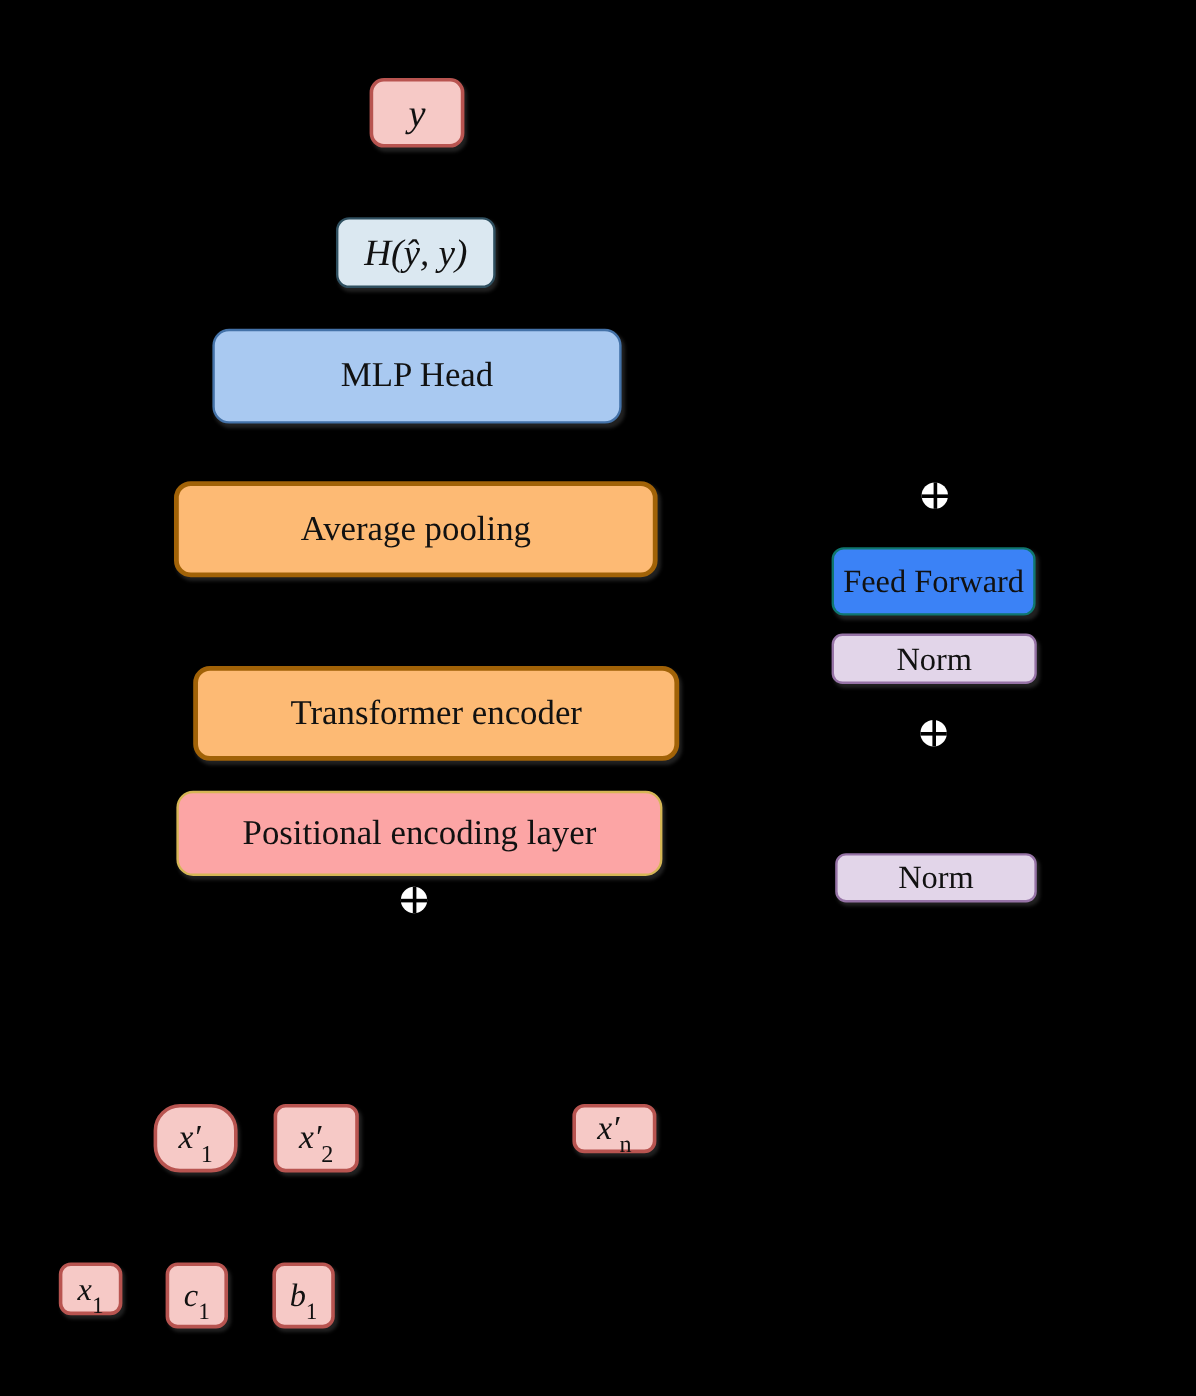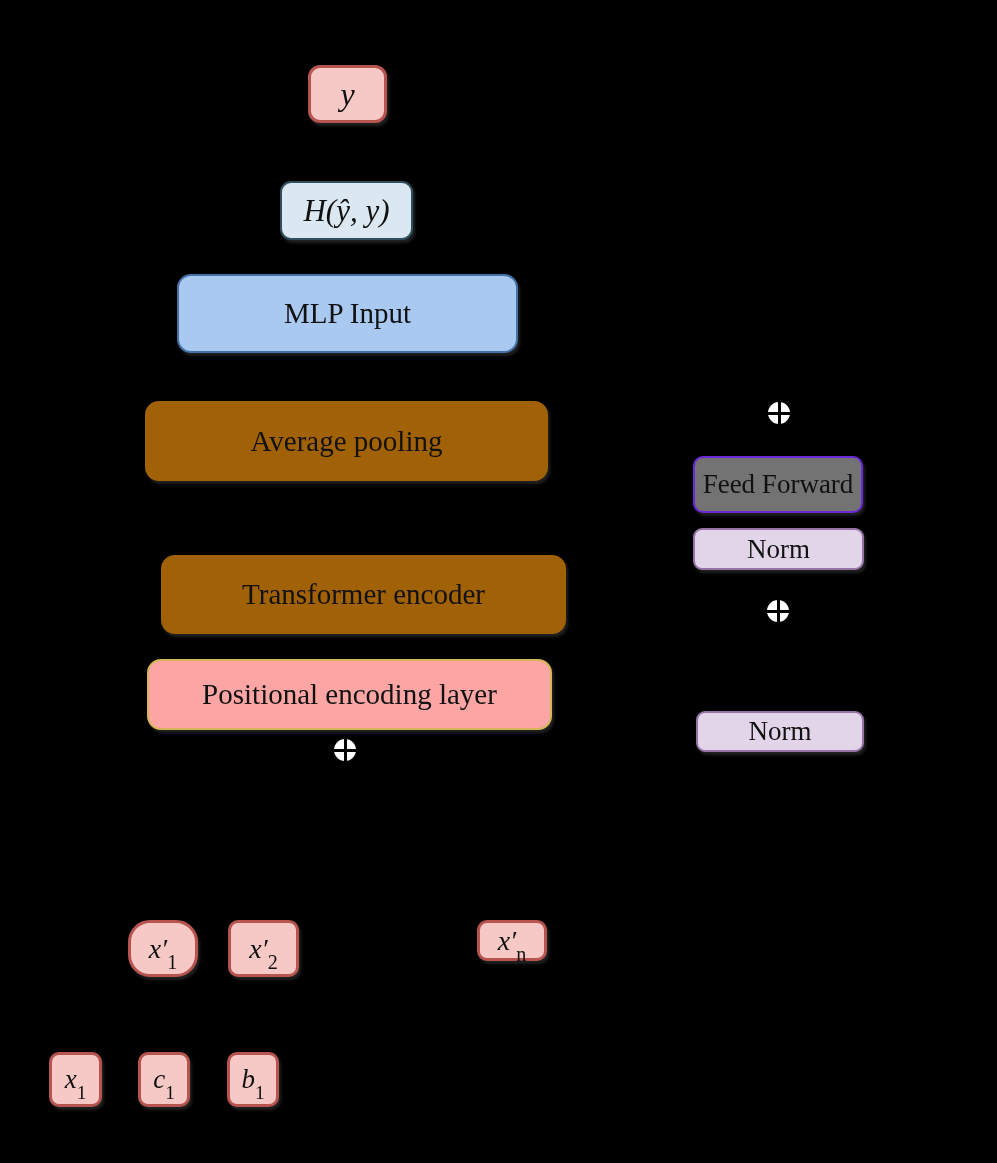--- a/index.html
+++ b/index.html
@@ -27,38 +27,38 @@
     font-size: 0.72em;
     line-height: 0;
     position: relative;
     top: 0.25em;
   }
 
   
   .red    { background: #f6c9c6; border: 3px solid #b85450; }
   .slate  { background: #dbe8f1; border: 2.5px solid #2f4f5f; }
   .blue-strong { background: #a9c9f1; border: 2.5px solid #4472a8; }
-  .blue-light  { background: #a16207; border: 4px solid #a16207; }
-  .blue-mid    { background: #737373; border: 2px solid #6d28d9; }
+  .blue-light  { background: #fdba74; border: 4px solid #a16207; }
+  .blue-mid    { background: #3b82f6; border: 2px solid #0f766e; }
   .yellow { background: #fca5a5; border: 2px solid #d6b656; }
   .purple { background: #e2d5e9; border: 2px solid #9673a6; }
   .green  { background: #dcead7; border: 2px solid #82b366; }
 
   
   .n-y    { left: 308px; top:  65px; width:  79px; height: 58px; border-radius: 12px; font-size: 32px; }
   .n-loss { left: 280px; top: 168px; width: 133px; height: 59px; border-radius: 11px; font-size: 31px; margin-top: 13px; }
   .n-mlp  { left: 177px; top: 274px; width: 341px; height: 79px; border-radius: 14px; font-size: 29px; }
   .n-avg  { left: 145px; top: 401px; width: 403px; height: 80px; border-radius: 14px; font-size: 29px; }
   .n-enc  { left: 161px; top: 531px; width: 405px; height: 79px; border-radius: 14px; font-size: 29px; margin-top: 24px; }
   .n-pos  { left: 147px; top: 659px; width: 405px; height: 71px; border-radius: 14px; font-size: 29px; }
   .n-emb  { left: 107px; top: 775px; width: 473px; height: 82px; border-radius: 14px; font-size: 29px; }
   .n-x1p  { left: 128px; top: 920px; width:  70px; height: 57px; border-radius: 22px; font-size: 28px; }
   .n-x2p  { left: 228px; top: 920px; width:  71px; height: 57px; border-radius: 10px; font-size: 28px; }
   .n-xnp  { left: 477px; top: 920px; width:  70px; height: 41px; border-radius: 10px; font-size: 28px; }
-  .n-x1   { left:  49px; top: 1052px; width: 53px; height: 55px; border-radius: 10px; font-size: 27px; }
+  .n-x1   { left:  49px; top: 1052px; width: 53px; height: 44px; border-radius: 10px; font-size: 27px; }
   .n-c1   { left: 138px; top: 1052px; width: 52px; height: 55px; border-radius: 10px; font-size: 27px; }
   .n-b1   { left: 227px; top: 1052px; width: 52px; height: 55px; border-radius: 10px; font-size: 27px; text-align: right; }
 
   
   .n-ff    { left: 693px; top: 456px; width: 170px; height: 57px; border-radius: 10px; font-size: 27px; }
   .n-norm1 { left: 693px; top: 528px; width: 171px; height: 42px; border-radius: 9px;  font-size: 27px; }
   .n-mha   { left: 702px; top: 635px; width: 166px; height: 48px; border-radius: 9px;  font-size: 27px; }
   .n-norm2 { left: 696px; top: 711px; width: 168px; height: 41px; border-radius: 9px;  font-size: 27px; }
 
   
@@ -87,21 +87,21 @@
 
   <div class="node red math n-y">
     <span>y</span>
   </div>
 
   <div class="node slate math n-loss">
     <span>H(ŷ, y)</span>
   </div>
 
   <div class="node blue-strong n-mlp">
-    <span>MLP Input</span>
+    <span>MLP Head</span>
   </div>
 
   <div class="node blue-light n-avg">
     <span>Average pooling</span>
   </div>
 
   <div class="node blue-light n-enc">
     <span>Transformer encoder</span>
   </div>
 

